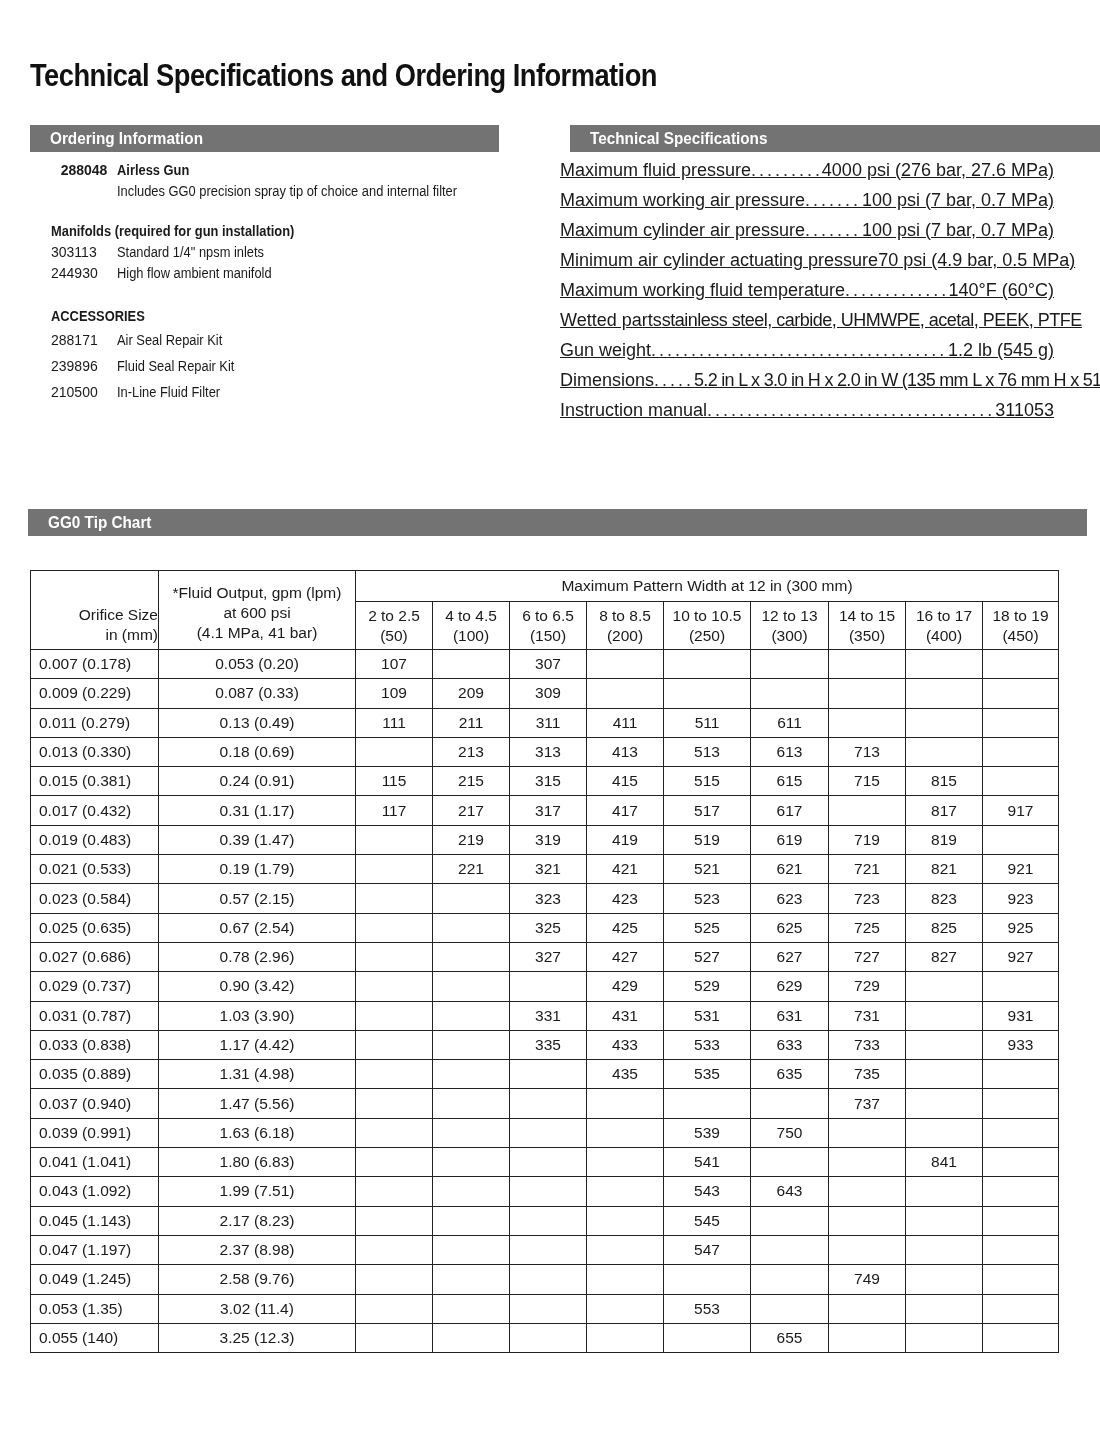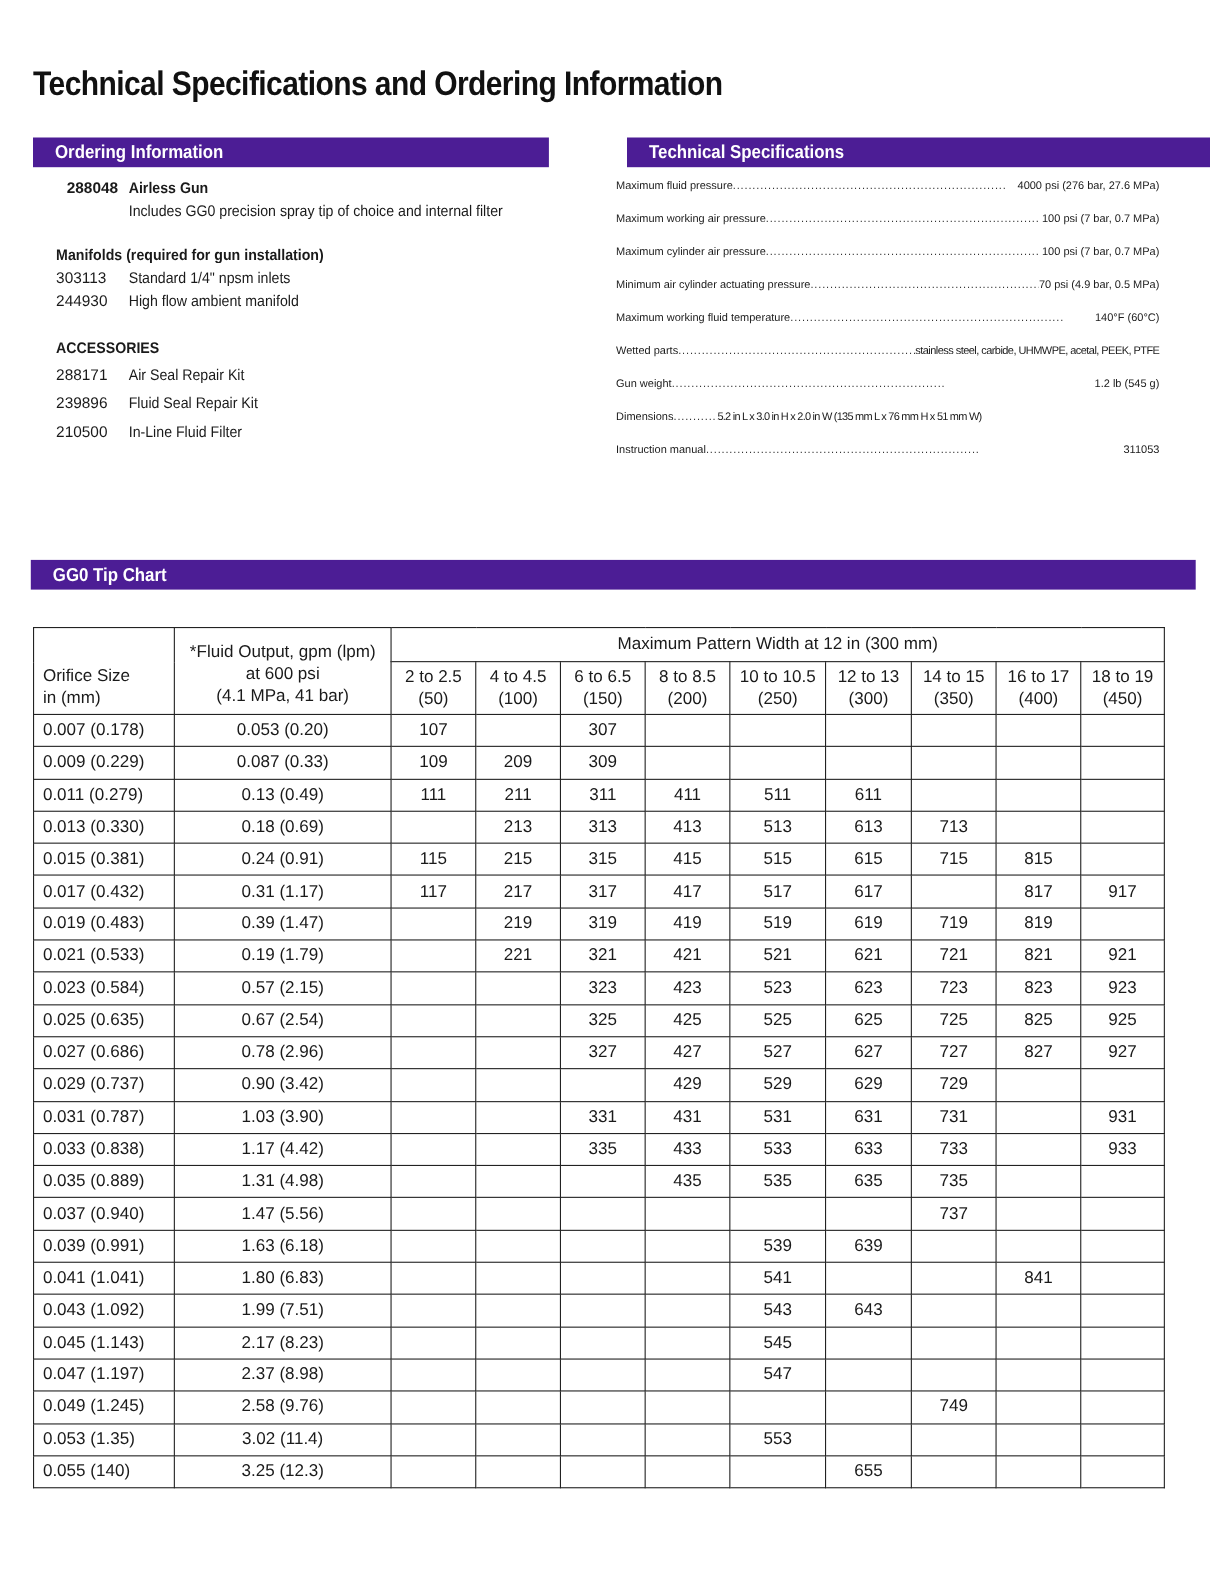--- a/index.html
+++ b/index.html
@@ -1,28 +1,28 @@
 <!DOCTYPE html>
 <html><head>
 <meta charset="utf-8">
 <style>
   html, body { margin:0; padding:0; background:#ffffff; }
   body { width:1100px; height:1440px; position:relative; overflow:hidden;
          font-family:"Liberation Sans", sans-serif; color:#1a1a1a; }
   .page-title { position:absolute; left:30px; top:58px; font-size:31px; font-weight:bold;
                 letter-spacing:-0.6px; transform:scaleX(0.88); transform-origin:left top; color:#111; }
-  .bar { position:absolute; height:27px; background:#4c1d95; color:#fff; font-weight:bold;
+  .bar { position:absolute; height:27px; background:#737373; color:#fff; font-weight:bold;
          font-size:17px; line-height:28px; padding-left:20px; box-sizing:border-box; }
   .bar span { display:inline-block; transform:scaleX(0.9); transform-origin:left center; }
   .ord { position:absolute; left:51px; top:160px; width:440px; font-size:14px; }
   .ord .row { display:flex; height:21px; line-height:21px; }
   .ord .pn { width:66px; }
   .ord .b { font-weight:bold;text-align:center; }
   .ord .txt { transform:scaleX(0.92); transform-origin:left center; white-space:nowrap; }
-  .specs { position:absolute; left:560px; top:158px; width:494px; font-size:10px; }
+  .specs { position:absolute; left:560px; top:158px; width:494px; font-size:18px;text-decoration:underline; }
   .spec { display:flex; height:30px; line-height:24px; white-space:nowrap; }
   .spec .lbl { flex:0 0 auto; }
   .spec .dots { flex:1 1 auto; overflow:hidden; color:#333; }
   .spec .dots::before { content:". . . . . . . . . . . . . . . . . . . . . . . . . . . . . . . . . . . . . . . . . . . . . . . . . . . . . . . . . . . . . . . . . . . . . ."; letter-spacing:-1px; }
   .spec .val { flex:0 0 auto; }
   table.tips { position:absolute; left:30px; top:570px; border-collapse:collapse; font-size:15.5px; }
   table.tips td, table.tips th { border:1px solid #222; padding:0; font-weight:normal; }
   table.tips th { vertical-align:middle; line-height:20px;margin-left:43px; }
   table.tips td { height:28.3px; text-align:center; }
   table.tips td.orf { text-align:left; padding-left:8px; }
@@ -134,21 +134,21 @@
       <col style="width:77px">
       <col style="width:77px">
     <col style="width:87px">
       <col style="width:78px">
       <col style="width:77px">
       <col style="width:77px">
       <col style="width:76px">
   </colgroup>
   <thead>
     <tr style="height:31px">
-      <th rowspan="2" style="text-align:left; vertical-align:bottom; padding:0 0 4px 8px;">
+      <th rowspan="2" style="text-align:right; vertical-align:bottom; padding:0 0 4px 8px;">
         <div>Orifice Size</div>
         <div>in (mm)</div>
       </th>
       <th rowspan="2" style="text-align:center; padding-top:6px;">
         <div>*Fluid Output, gpm (lpm)</div>
         <div>at 600 psi</div>
         <div>(4.1 MPa, 41 bar)</div>
       </th>
       <th colspan="9" style="text-align:center;">Maximum Pattern Width at 12 in (300 mm)</th>
     </tr>
@@ -401,21 +401,21 @@
         <td></td>
       </tr>
       <tr>
         <td class="orf">0.039 (0.991)</td>
         <td>1.63 (6.18)</td>
         <td></td>
         <td></td>
         <td></td>
         <td></td>
         <td>539</td>
-        <td>639</td>
+        <td>750</td>
         <td></td>
         <td></td>
         <td></td>
       </tr>
       <tr>
         <td class="orf">0.041 (1.041)</td>
         <td>1.80 (6.83)</td>
         <td></td>
         <td></td>
         <td></td>

